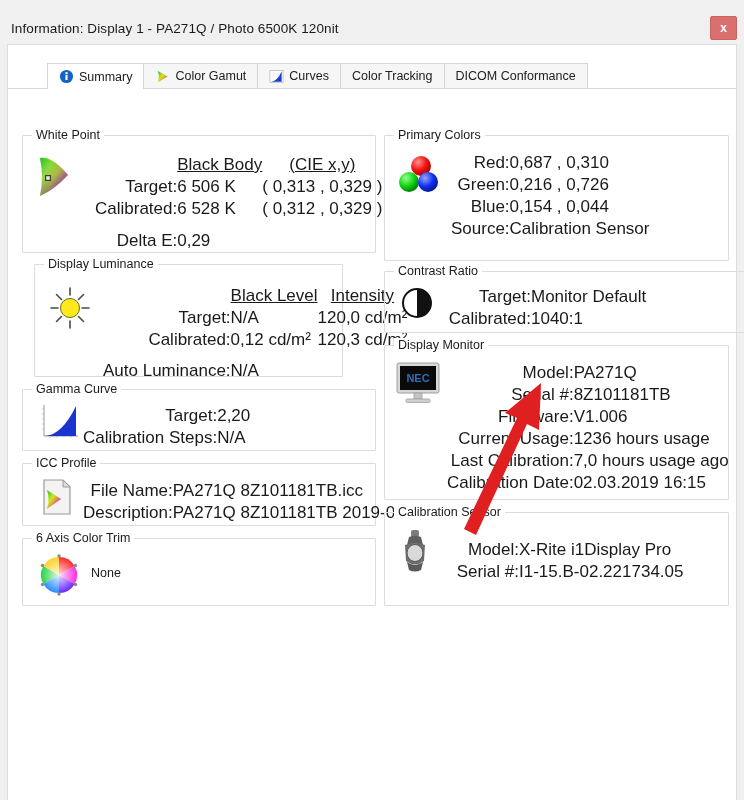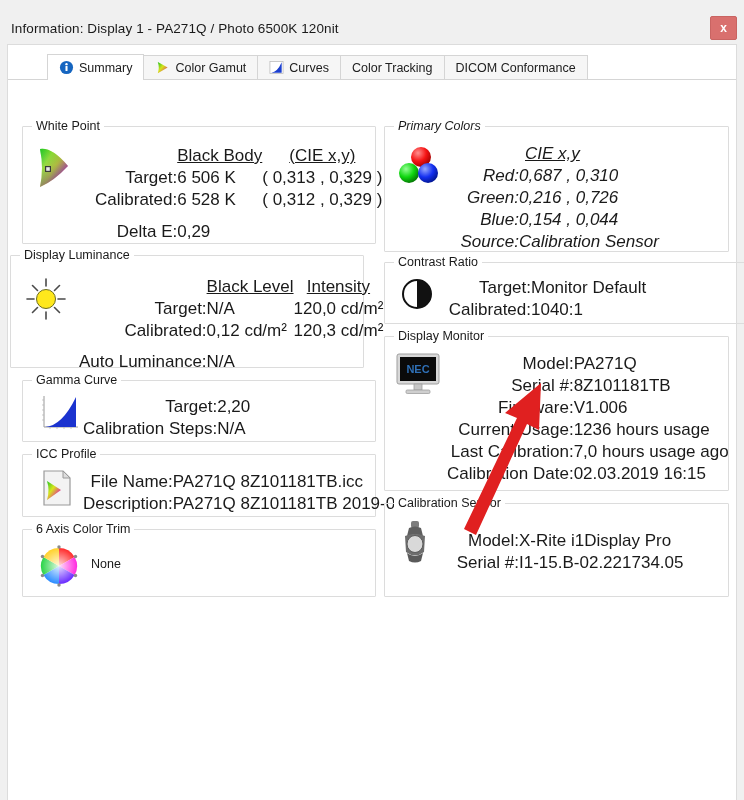--- a/index.html
+++ b/index.html
@@ -53,23 +53,23 @@
     left: 7px; top: 32px;
     width: 730px; height: 760px;
     background: #ffffff;
     border: 1px solid #dcdcdc;
     box-sizing: border-box;
   }
   
   .tabstrip {
     position: relative;
     height: 26px;
-    margin: 9px 0 0 7px;
+    margin: 18px 0 0 7px;
     display: flex;
-    align-items: center;
+    align-items: flex-start;
     padding-left: 32px;
   }
   .tabstrip::after {
     content: "";
     position: absolute;
     left: -7px; right: 0; bottom: 0;
     height: 1px; background: #d5d5d5;
   }
   .tab {
     position: relative;
@@ -237,21 +237,21 @@
               </tr>
           <tr>
             <td class="lbl">Delta E:</td>
             <td class="val">0,29</td>
             <td></td>
           </tr>
         </tbody>
           </table>
       </div>
 
-      <div class="group" style="left:2px; top:175px; width:354px; height:113px;">
+      <div class="group" style="left:26px; top:175px; width:309px; height:113px;">
         <span class="legend">Display Luminance</span>
 
         <svg class="icon-box" style="left:10px; top:19px;" width="50" height="48" viewBox="0 0 50 48">
           <g stroke="#4a4a4a" stroke-width="1.6" stroke-linecap="round">
             <line x1="25" y1="4" x2="25" y2="11"></line>
             <line x1="25" y1="37" x2="25" y2="44"></line>
             <line x1="6" y1="24" x2="13" y2="24"></line>
             <line x1="37" y1="24" x2="44" y2="24"></line>
             <line x1="11.5" y1="10.5" x2="16.5" y2="15.5"></line>
             <line x1="33.5" y1="32.5" x2="38.5" y2="37.5"></line>
@@ -380,21 +380,21 @@
             <circle cx="38.5" cy="31.5" r="1.7"></circle>
               <circle cx="22" cy="41" r="1.7"></circle>
             <circle cx="5.5" cy="31.5" r="1.7"></circle>
               <circle cx="5.5" cy="12.5" r="1.7"></circle>
           </g>
         </svg>
 
         <div class="rows" style="left:68px; top:27px;">None</div>
       </div>
 
-      <div class="group" style="left:376px; top:46px; width:345px; height:126px;font-style:italic;">
+      <div class="group" style="left:376px; top:46px; width:345px; height:126px;">
         <span class="legend">Primary Colors</span>
 
         <svg class="icon-box" style="left:10px; top:16px;" width="52" height="48" viewBox="0 0 52 48">
           <defs>
             <radialGradient id="sr" cx="0.35" cy="0.3" r="0.75">
               <stop offset="0%" stop-color="#ff9090"></stop>
                 <stop offset="55%" stop-color="#f51414"></stop>
                 <stop offset="100%" stop-color="#9c0000"></stop>
             </radialGradient>
             <radialGradient id="sg" cx="0.35" cy="0.3" r="0.75">
@@ -408,24 +408,20 @@
                 <stop offset="100%" stop-color="#00148c"></stop>
             </radialGradient>
           </defs>
           <circle cx="26" cy="14" r="10" fill="url(#sr)"></circle>
           <circle cx="14" cy="30" r="10" fill="url(#sg)"></circle>
           <circle cx="33" cy="30" r="10" fill="url(#sb)"></circle>
         </svg>
 
         <table class="kv rows" style="left:66px; top:16px;">
           <tbody>
-              <tr>
-            <td class="lbl" style="min-width:68px"></td>
-            <td class="hdr" style="text-align:left; padding-left:6px;">CIE x,y</td>
-          </tr>
           <tr>
             <td class="lbl">Red:</td>
             <td class="val">0,687 , 0,310</td>
           </tr>
           <tr>
             <td class="lbl">Green:</td>
             <td class="val">0,216 , 0,726</td>
           </tr>
           <tr>
             <td class="lbl">Blue:</td>

